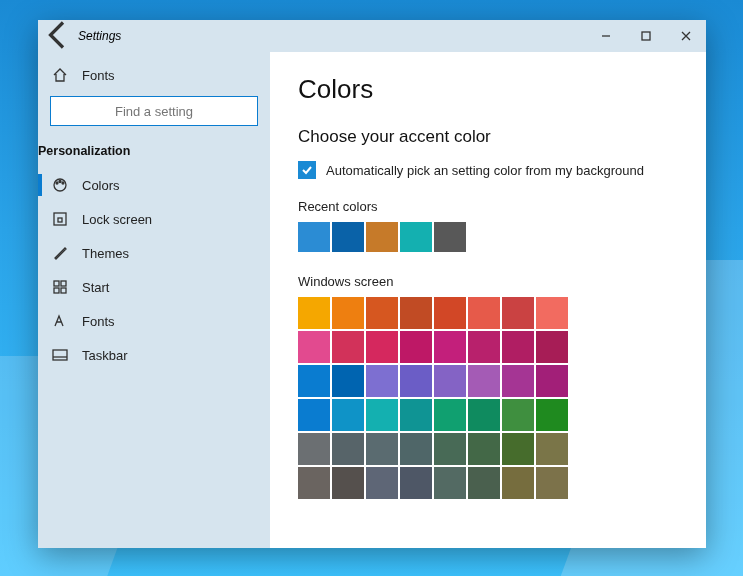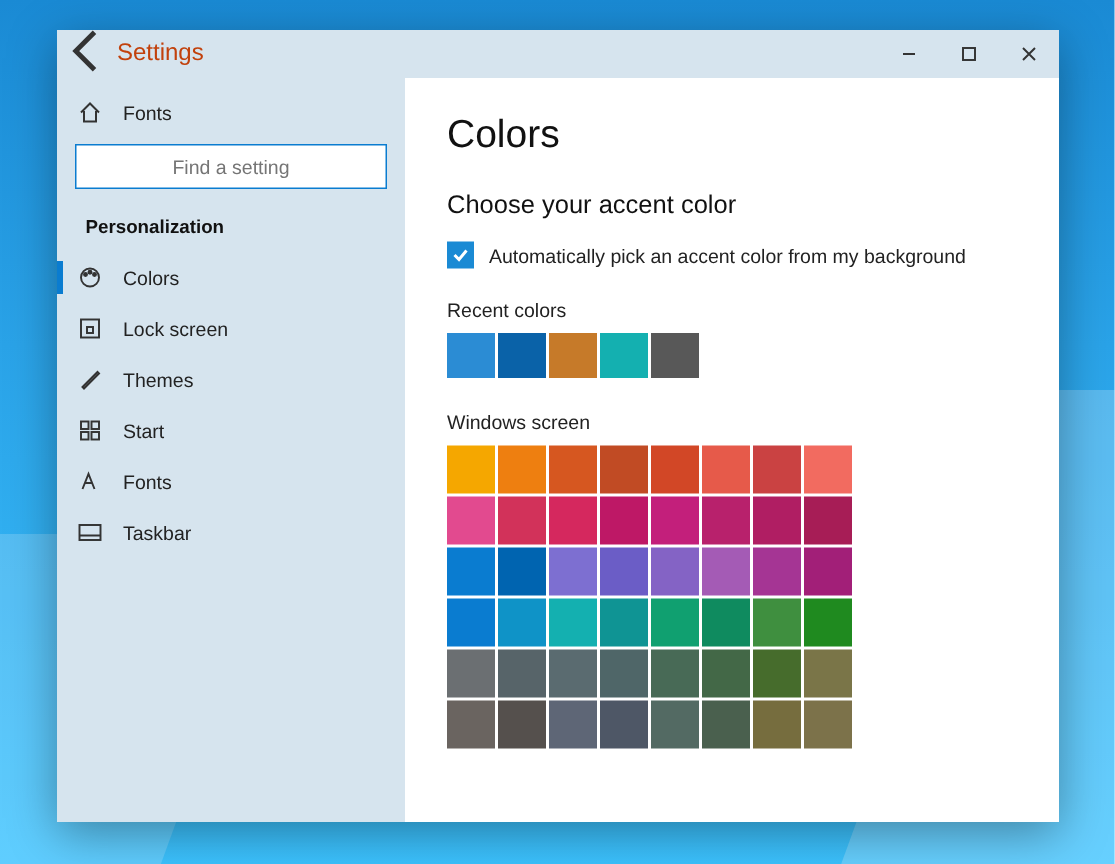--- a/index.html
+++ b/index.html
@@ -16,21 +16,21 @@
   .window {
     position: absolute; left: 38px; top: 20px; width: 668px; height: 528px;
     background: #fff; box-shadow: 0 8px 30px rgba(0,0,0,0.35);
     display: flex; flex-direction: column;
   }
   .titlebar {
     height: 32px; display: flex; align-items: center;
     background: #d6e4ee;
   }
   .titlebar .back { width: 40px; text-align: center; font-size: 15px; color: #333; cursor: default; }
-  .titlebar .title { font-size: 16px; color: #c2410c; }
+  .titlebar .title { font-size: 12px; color: #000000; font-style: italic; }
   .win-controls { margin-left: auto; display: flex; }
   .win-controls div { width: 40px; height: 32px; display: flex; align-items: center; justify-content: center; font-size: 11px; color: #222; }
   .win-controls svg { width: 10px; height: 10px; }
 
   .body { flex: 1; display: flex; overflow: hidden; }
   .sidebar {
     width: 232px; background: #d6e4ee; padding: 6px 0 0 0;
     display: flex; flex-direction: column; gap: 0;
   }
   .nav-item, .home-item {
@@ -44,21 +44,21 @@
   }
   .search-wrap { padding: 4px 12px 10px 12px; }
   .search {
     width: 100%; height: 30px; border: 1px solid #0a7cd0; background: #fff;
     display: flex; align-items: center; padding: 0 8px;
   }
   .search input {
     flex: 1; border: none; outline: none; font-size: 13px; color: #666; background: transparent; text-align: center;
   }
   .search .mag { color: #0a7cd0; font-size: 13px; }
-  .side-header { padding: 8px 14px 10px 19px; font-size: 12.5px; font-weight: 600; color: #111; }
+  .side-header { padding: 8px 14px 10px 0; font-size: 12.5px; font-weight: 600; color: #111; }
 
   .main { flex: 1; background: #fff; padding: 22px 28px 18px 28px; overflow: auto; }
   .main h1 { font-size: 26px; font-weight: 400; color: #111; margin-bottom: 22px; }
   .main h2 { font-size: 17px; font-weight: 400; color: #111; margin-bottom: 14px; }
   .checkbox-row { display: flex; align-items: center; gap: 10px; margin-bottom: 20px; font-size: 13px; color: #222; }
   .checkbox {
     width: 18px; height: 18px; background: #1a8ad4; display: flex; align-items: center; justify-content: center;
   }
   .checkbox svg { width: 12px; height: 12px; }
   .section-label { font-size: 13px; color: #222; margin-bottom: 8px; }
@@ -190,21 +190,21 @@
     <div class="main">
       <h1>Colors</h1>
       <h2>Choose your accent color</h2>
 
       <div class="checkbox-row">
         <div class="checkbox">
           <svg viewBox="0 0 12 12" style="stroke:#fff;stroke-width:2">
               <path d="M2 6 L5 9 L10 3"></path>
             </svg>
         </div>
-        <span>Automatically pick an accent color from my background</span>
+        <span>Automatically pick an setting color from my background</span>
       </div>
 
       <div class="section-label">Recent colors</div>
       <div class="swatch-row recent" id="recent-row">
           <div class="sw" style="background: rgb(43, 140, 212);"></div>
           <div class="sw" style="background: rgb(10, 98, 168);"></div>
           <div class="sw" style="background: rgb(198, 122, 41);"></div>
           <div class="sw" style="background: rgb(20, 176, 176);"></div>
           <div class="sw" style="background: rgb(88, 88, 88);"></div>
         </div>

